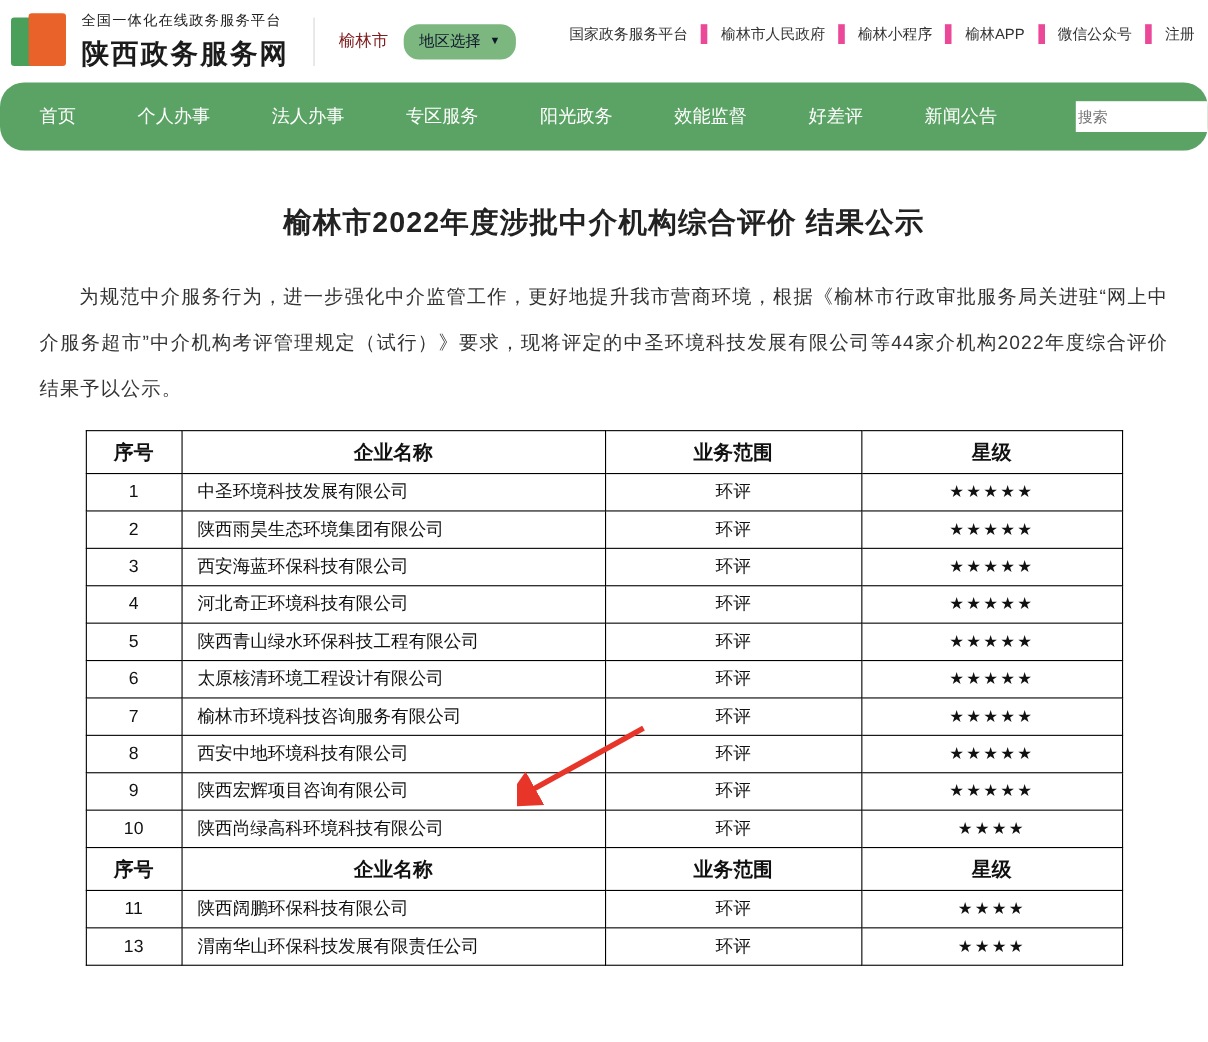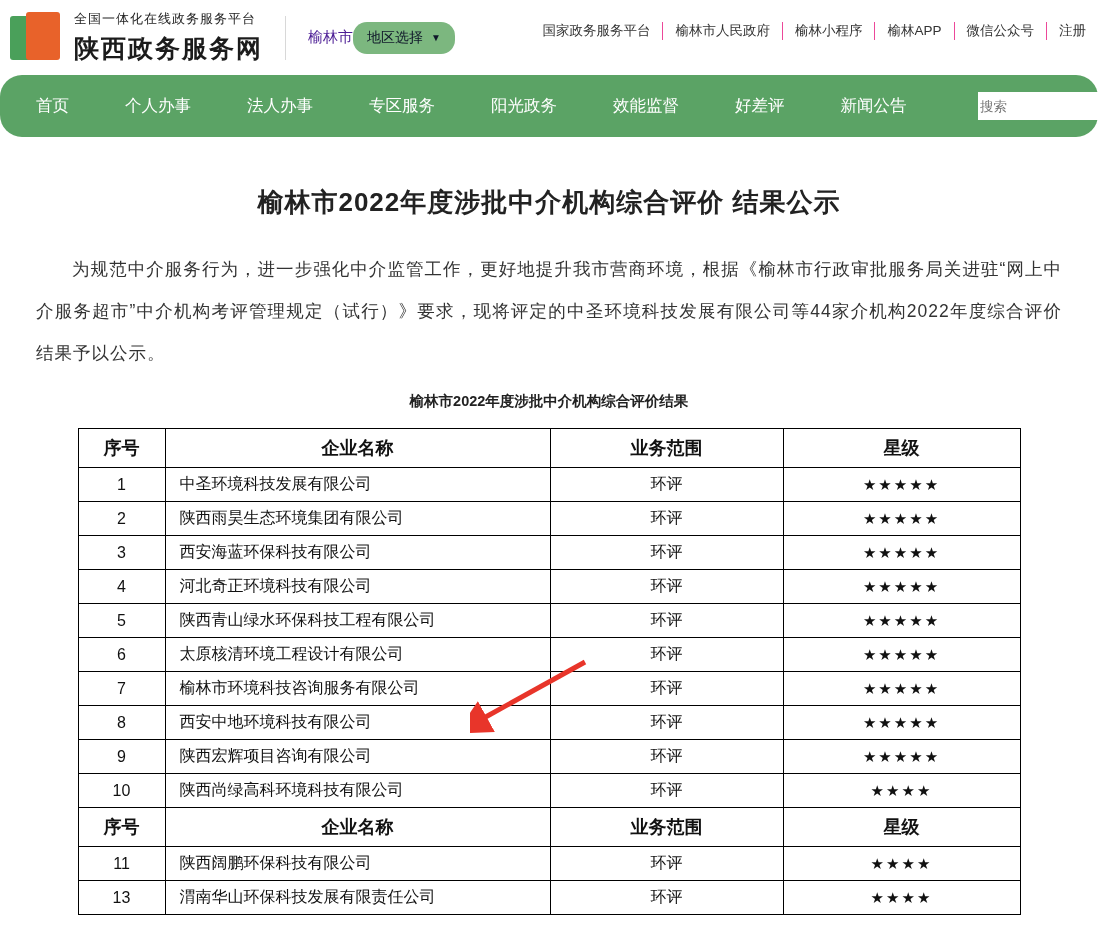--- a/index.html
+++ b/index.html
@@ -61,21 +61,22 @@
     letter-spacing: 2px;
   }
   .vdivider {
     width: 1px;
     height: 44px;
     background: #d8d8d8;
     margin: 0 22px;
   }
   .city-name {
     font-size: 15px;
-    color: #4c1d95;
+    color: #7f1d1d;
+    margin-right: 14px;
   }
   .region-select {
     background: #7cb77f;
     color: #0f172a;
     font-size: 14px;
     padding: 7px 14px;
     border-radius: 14px;
     display: flex;
     align-items: center;
     cursor: pointer;
@@ -90,21 +91,21 @@
     top: 22px;
     display: flex;
     align-items: center;
     font-size: 13.5px;
     color: #333;
   }
   .top-links a {
     color: #333;
     text-decoration: none;
     padding: 0 12px;
-    border-right: 1px solid #ec4899;
+    border-right: 6px solid #ec4899;
     white-space: nowrap;
   }
   .top-links a:last-child { border-right: none; }
 
   
   .navbar {
     height: 62px;
     background: #5ba365;
     display: flex;
     align-items: center;
@@ -247,21 +248,20 @@
   <div class="nav-item">新闻公告</div>
   <input class="search-box" placeholder="搜索" style="">
 </div>
 
 <div class="page content-wrap">
 
   <div class="doc-title">榆林市2022年度涉批中介机构综合评价 结果公示</div>
 
   <div class="para"><span class="indent"></span><span>为规范中介服务行为，进一步强化中介监管工作，更好地提升我市营商环境，根据《榆林市行政审批服务局关进驻“网上中介服务超市”中介机构考评管理规定（试行）》要求，现将评定的中圣环境科技发展有限公司等44家介机构2022年度综合评价结果予以公示。</span></div>
 
-  <div class="table-caption">榆林市2022年度涉批中介机构综合评价结果</div>
 
   <table class="result">
     <tbody id="result-tbody">
         <tr class="head">
           <td class="c-idx">序号</td>
           <td class="c-name">企业名称</td>
           <td class="c-scope">业务范围</td>
           <td class="c-star">星级</td>
         </tr>
         <tr>

